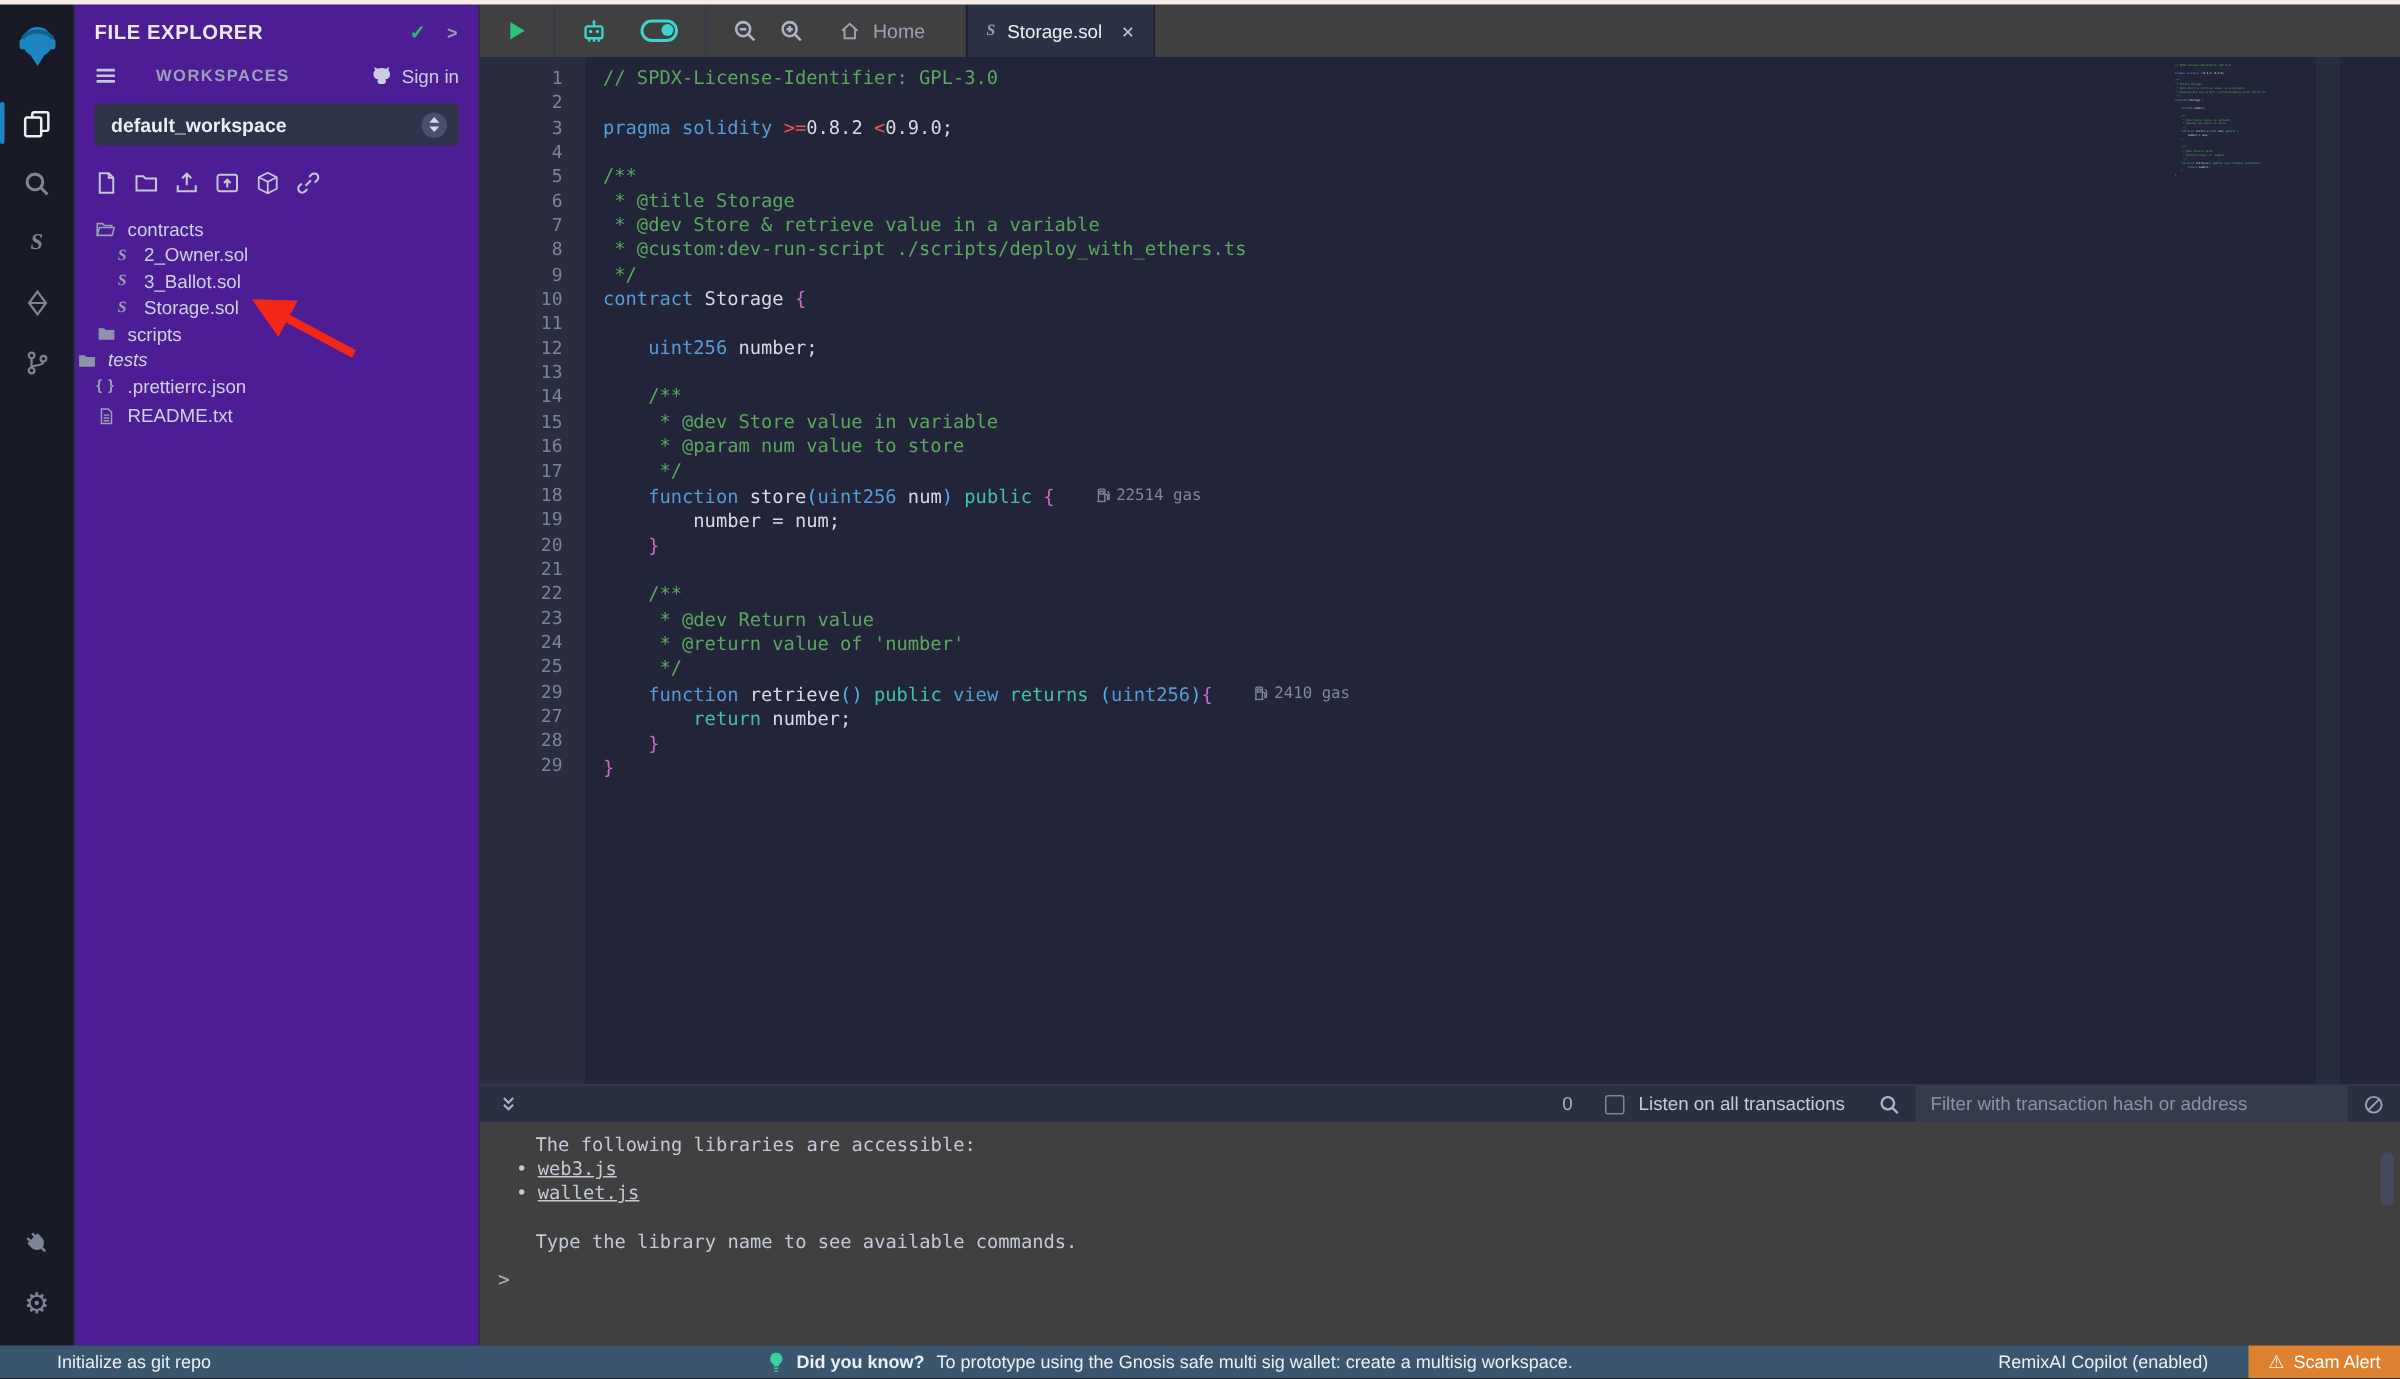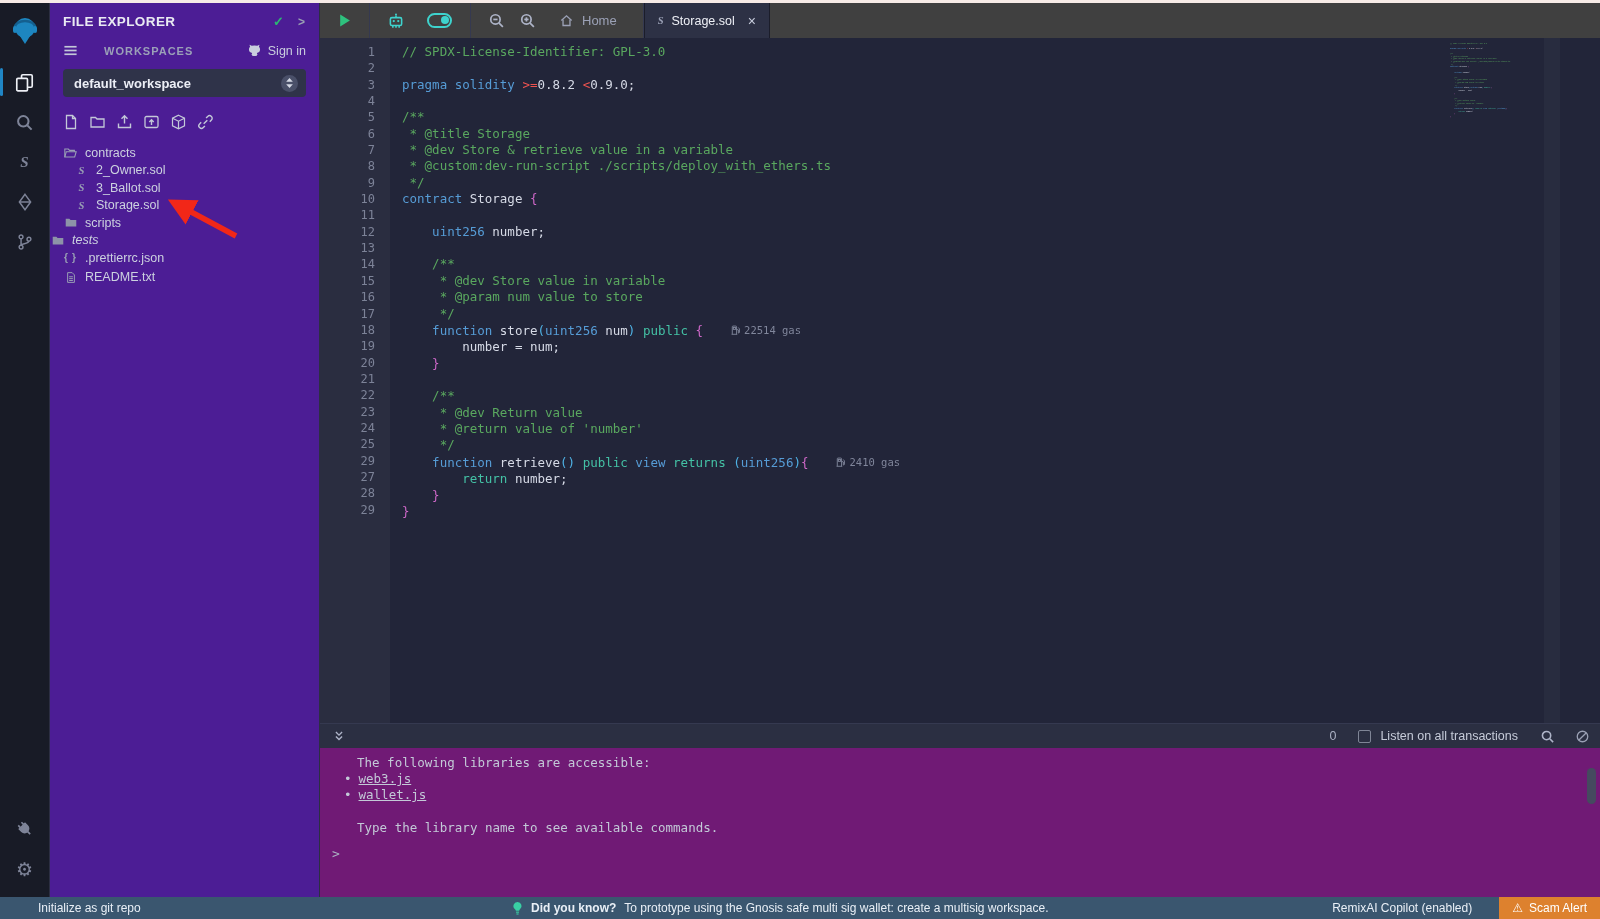--- a/index.html
+++ b/index.html
@@ -76,21 +76,21 @@
                 border-top:1px solid #353950; display:flex; align-items:center; padding-left:10px; }
   .term-spacer{ flex:1; }
   .term-count{ color:#aab0c3; font-size:12.5px; margin-right:22px; }
   .checkbox{ width:13px; height:13px; border:1.5px solid #7f8596; border-radius:2px; background:transparent; cursor:pointer; }
   .listen-label{ color:#c6cbd9; font-size:12.5px; margin:0 22px 0 9px; }
   .term-search{ color:#aeb4c8; margin-right:10px; display:flex; cursor:pointer; }
   .filter-input{ width:288px; height:25px; background:#353a4d; border:none; outline:none; color:#c6cbd9;
                  font-size:12.5px; padding:0 10px; font-family:"Liberation Sans",sans-serif; }
   .filter-input::placeholder{ color:#8d93a6; }
   .ban-btn{ color:#9aa0b4; display:flex; margin:0 10px; cursor:pointer; }
-  .terminal{ position:absolute; top:745px; left:0; right:0; bottom:0; background:#701a75;
+  .terminal{ position:absolute; top:745px; left:0; right:0; bottom:0; background:#404040;
              font:12.5px/16.2px "DejaVu Sans Mono",monospace; color:#c3c9d7; padding-top:7px; }
   .tline{ padding-left:37px; min-height:16.2px; white-space:pre-wrap; }
   .tline.bullet{ padding-left:24px; }
   .tline .dot{ margin-right:7px; }
   .tt-l{ text-decoration:underline; cursor:pointer; }
   .tt-i{ font-style:italic; }
   .prompt{ margin-top:10px; padding-left:12px; color:#aab1c2; font-size:13px; }
   .term-thumb{ position:absolute; right:4px; top:20px; width:9px; height:36px; border-radius:5px; background:#454a5f; cursor:pointer; }
 
   
@@ -429,20 +429,21 @@
       <span class="term-spacer"></span>
       <span class="term-count">0</span>
       <span class="checkbox"></span>
       <span class="listen-label">Listen on all transactions</span>
       <span class="term-search">
         <svg width="15" height="15" viewBox="0 0 16 16" fill="none" stroke="currentColor" stroke-width="1.7">
           <circle cx="7" cy="7" r="4.4"></circle>
             <line x1="10.4" y1="10.4" x2="14" y2="14"></line>
         </svg>
       </span>
+      <input class="filter-input" value="" placeholder="Filter with transaction hash or address" style="">
       <span class="ban-btn">
         <svg width="15" height="15" viewBox="0 0 16 16" fill="none" stroke="currentColor" stroke-width="1.4">
           <circle cx="8" cy="8" r="5.6"></circle>
             <line x1="4.2" y1="11.8" x2="11.8" y2="4.2"></line>
         </svg>
       </span>
     </div>
 
     <div class="terminal">
       <div id="term-lines">

